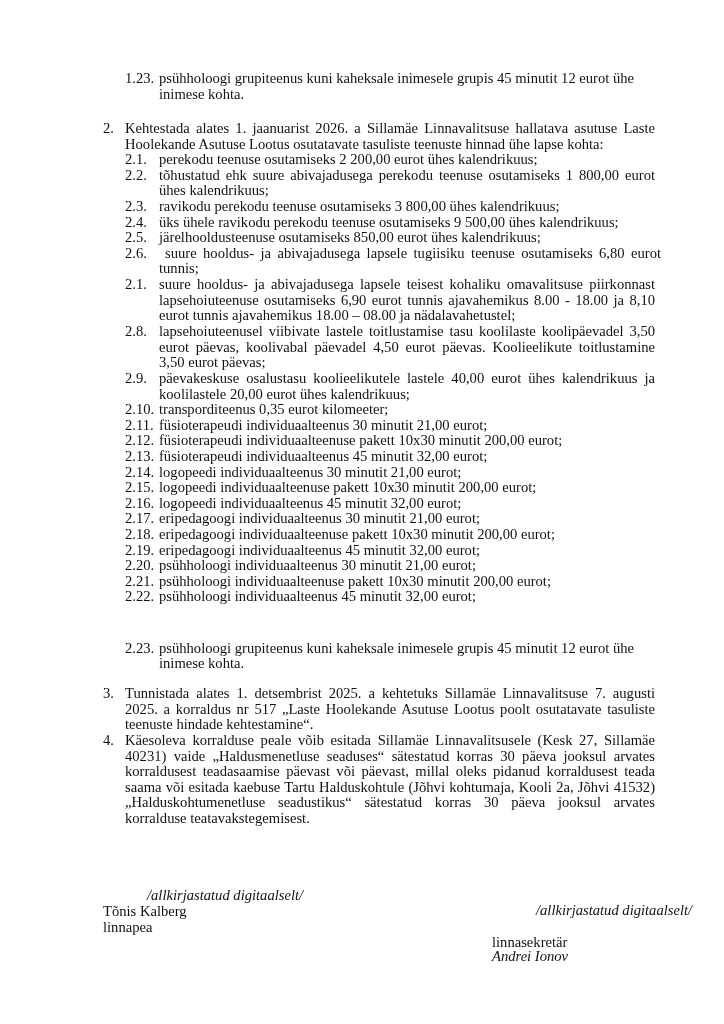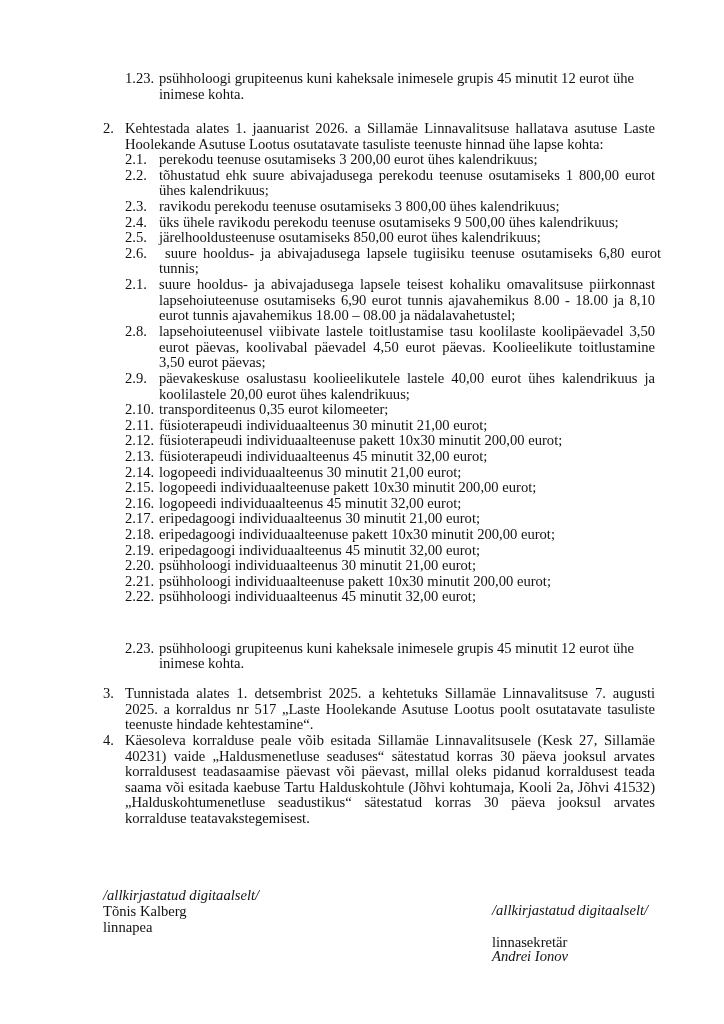--- a/index.html
+++ b/index.html
@@ -3,21 +3,21 @@
 <meta charset="utf-8">
 <style>
   html, body { margin: 0; padding: 0; background: #ffffff; }
   body { width: 724px; height: 1024px; position: relative; overflow: hidden;
          font-family: "Liberation Serif", "DejaVu Serif", serif; color: #111111; }
   .page { position: absolute; left: 0; top: 0; width: 724px; height: 1024px; background: #fff; }
   .ln { position: absolute; font-size: 14.6px; line-height: 16px; height: 16px; white-space: nowrap; }
   .num { position: absolute; }
   .txt { position: absolute; white-space: nowrap; }
   .just { text-align: justify; text-align-last: justify; white-space: normal; overflow: hidden; }
-  .ital { font-style: italic; }
+  .ital { font-style: italic; margin-left: 44px; }
 </style>
 </head>
 <body>
 
 <div class="page">
 
   <div class="ln" style="top:70px;">
     <span class="num" style="left:125px;">1.23.</span>
     <span class="txt" style="left:159px;">psühholoogi grupiteenus kuni kaheksale inimesele grupis 45 minutit 12 eurot ühe</span>
   </div>
@@ -28,21 +28,21 @@
   <div class="ln" style="top:120px;">
     <span class="num" style="left:103px;">2.</span>
     <span class="txt just" style="left:125px;width:530px;">Kehtestada alates 1. jaanuarist 2026. a Sillamäe Linnavalitsuse hallatava asutuse Laste</span>
   </div>
   <div class="ln" style="top:136px;">
     <span class="txt" style="left:125px;">Hoolekande Asutuse Lootus osutatavate tasuliste teenuste hinnad ühe lapse kohta:</span>
   </div>
 
   <div class="ln" style="top:151px;">
     <span class="num" style="left:125px;">2.1.</span>
-    <span class="txt" style="left:159px;">perekodu teenuse osutamiseks 3 200,00 eurot ühes kalendrikuus;</span>
+    <span class="txt" style="left:159px;">perekodu teenuse osutamiseks 2 200,00 eurot ühes kalendrikuus;</span>
   </div>
 
   <div class="ln" style="top:167px;">
     <span class="num" style="left:125px;">2.2.</span>
     <span class="txt just" style="left:159px;width:496px;">tõhustatud ehk suure abivajadusega perekodu teenuse osutamiseks 1 800,00 eurot</span>
   </div>
   <div class="ln" style="top:182px;">
     <span class="txt" style="left:159px;">ühes kalendrikuus;</span>
   </div>
 

